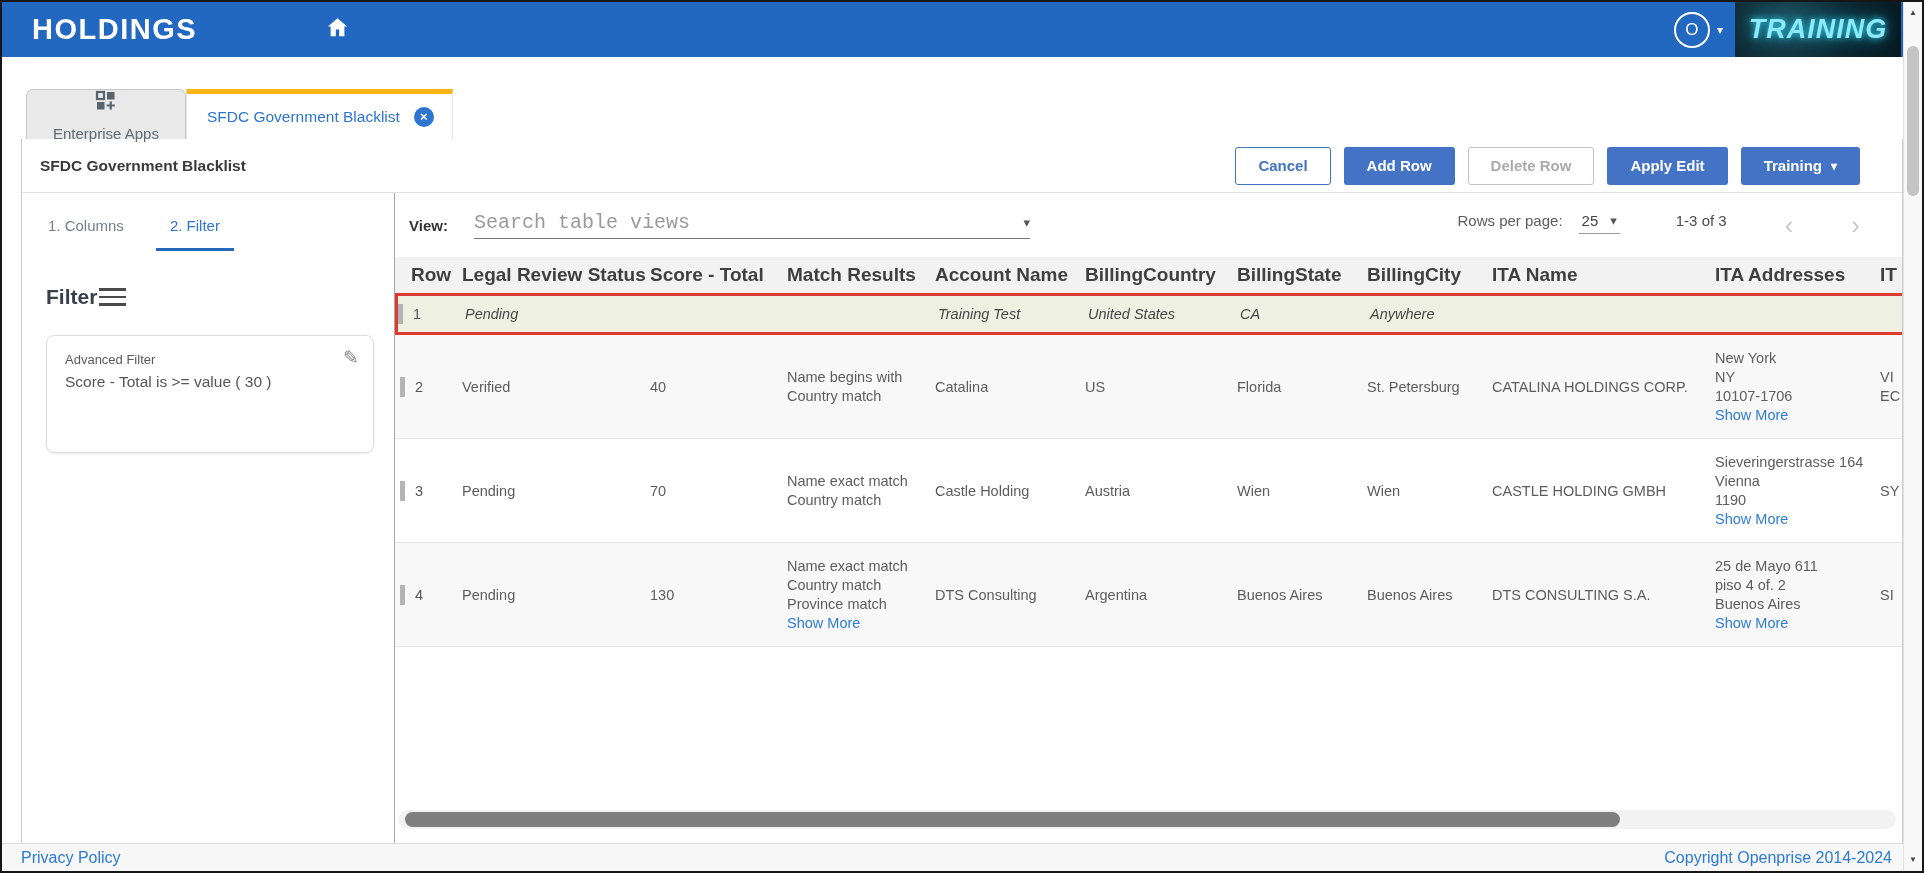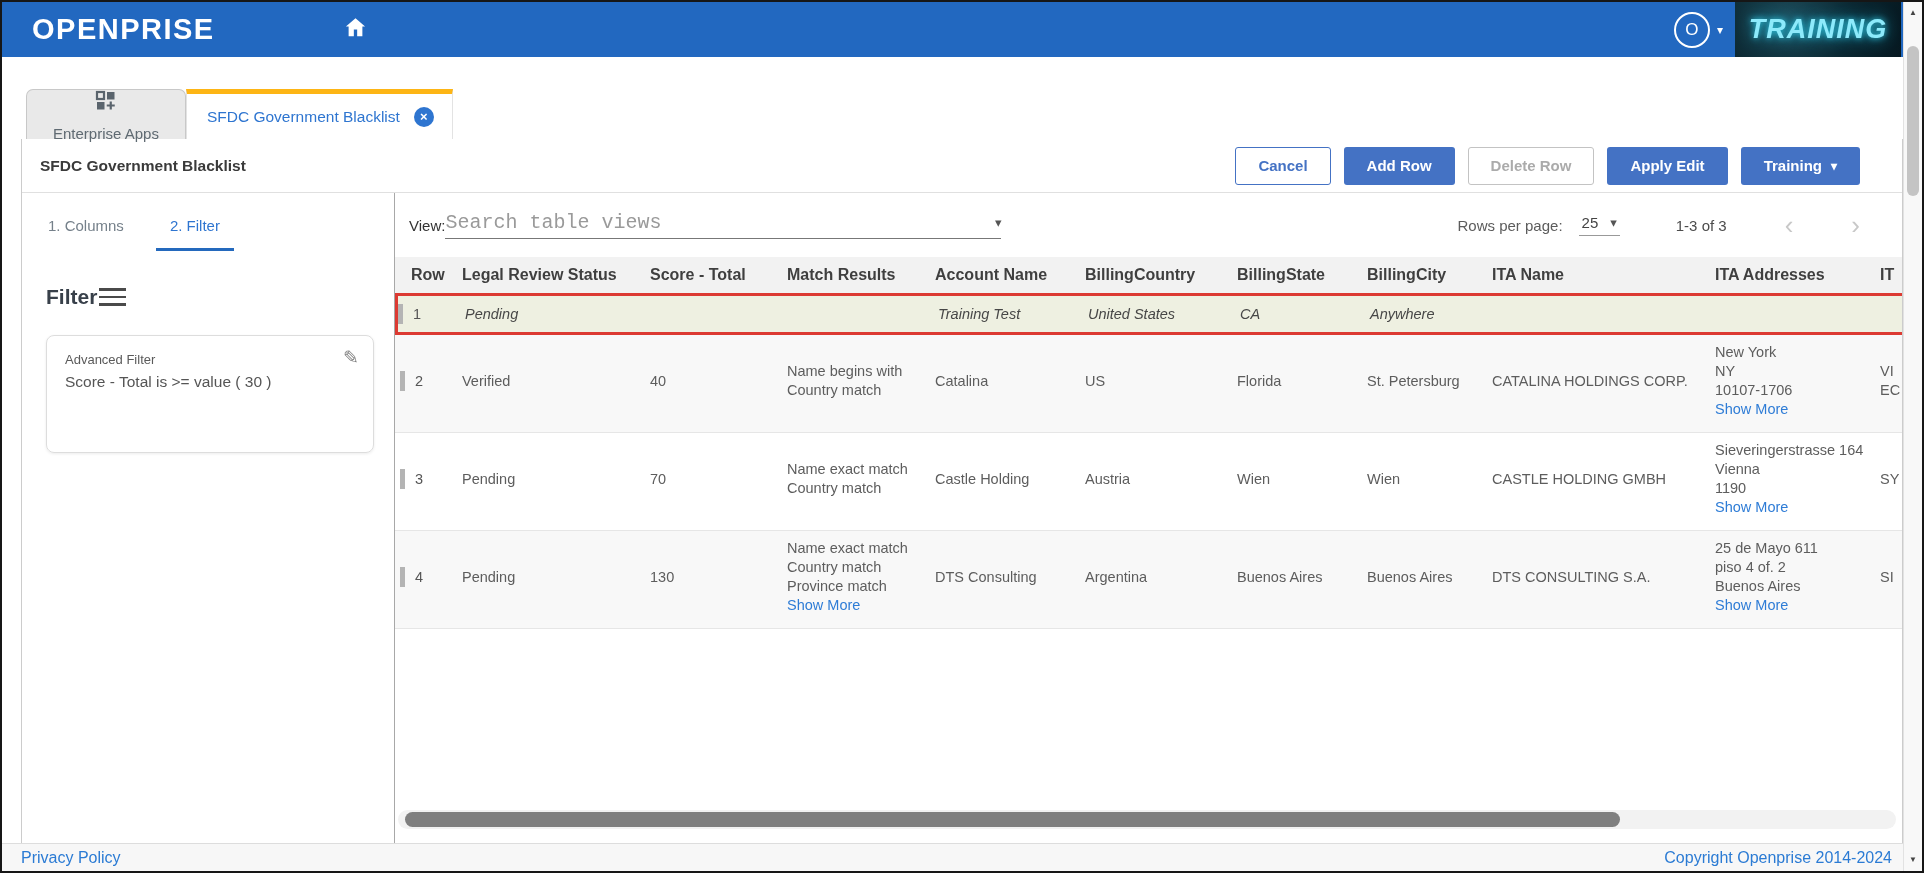--- a/index.html
+++ b/index.html
@@ -61,47 +61,47 @@
   .filter-card { margin-top:26px; border:1px solid #ddd; border-radius:8px;
                  box-shadow:0 1px 3px rgba(0,0,0,.08); padding:16px 18px; height:118px;
                  position:relative; }
   .af-label { font-size:13px; color:#5a5a5a; }
   .af-expr { font-size:15.5px; color:#555; margin-top:6px; }
   .pencil { position:absolute; top:10px; right:14px; font-size:19px; color:#808080; cursor:pointer; }
 
   
   .main { flex:1; border-left:1px solid #a8a8a8; position:relative; overflow:hidden; background:#fff; }
   .viewbar { height:64px; display:flex; align-items:center; padding:0 42px 0 14px; }
-  .view-label { font-size:15px; font-weight:400; color:#333; margin-right:0; }
+  .view-label { font-size:15px; font-weight:700; color:#333; margin-right:26px; }
   .view-select { width:556px; border-bottom:1px solid #777; display:flex; align-items:center;
                  padding-bottom:4px; }
   .view-select input { border:none; outline:none; flex:1; font-size:20px; color:#444;
                        font-family:Liberation Mono, monospace; }
   .view-select input::placeholder { color:#9a9a9a; }
   .sel-caret { color:#555; font-size:13px; }
-  .pager { margin-left:auto; display:flex; align-items:center; }
+  .pager { margin-left:auto; display:flex; align-items:flex-start; }
   .pp-label { font-size:15px; color:#5c5c5c; }
   .pp-select { margin-left:16px; border-bottom:1px solid #999; padding:0 3px 4px 3px;
                display:flex; align-items:center; gap:12px; font-size:15px; color:#444; cursor:pointer; }
   .range { margin-left:56px; font-size:15px; color:#4c4c4c; }
   .chev { margin-left:58px; font-size:26px; color:#c8c8c8; line-height:1; cursor:default; }
 
   
   .tgrid { width:1565px; }
   .thead, .trow { display:grid;
     grid-template-columns:67px 188px 137px 148px 150px 152px 130px 125px 223px 165px 80px;
     align-items:center; }
   .thead { background:#f2f2f2; height:36px; }
-  .th { font-size:16px; font-weight:700; color:#3f3f3f; }
+  .th { font-size:19px; font-weight:700; color:#3f3f3f; }
   .th:first-child { padding-left:16px; }
   .trow { border-bottom:1px solid #e6e6e6; background:#fff; }
   .trow.alt { background:#f8f8f8; }
   .trow.highlight { border:3px solid #dc3a32; background:#eef0e1; font-style:italic;
                     color:#474747; min-height:42px; }
-  .td { font-size:14.5px; color:#5d5d5d; padding:8px 12px 13px 0; line-height:19px; }
+  .td { font-size:14.5px; color:#5d5d5d; padding:14px 12px 13px 0; line-height:19px; }
   .trow.highlight .td { color:#474747; padding:8px 12px 8px 0; }
   .cell-row { display:flex; align-items:center; gap:10px; padding-left:5px; }
   .handle { width:5px; height:20px; background:#b4b4b4; flex:0 0 5px; }
   .rownum { font-style:normal; color:#555; }
   .line { display:block; }
   .showmore { display:inline-block; color:#2e7cd6; cursor:pointer; }
 
   
   .hscroll { position:absolute; left:3px; right:6px; bottom:14px; height:19px;
              background:#f2f2f2; border-radius:10px; }
@@ -120,21 +120,21 @@
   .vs-up { top:6px; } .vs-down { bottom:7px; }
   .vthumb { position:absolute; top:44px; left:3px; width:12px; height:150px;
             background:#c4c4c4; border-radius:6px; cursor:grab; }
 </style>
 </head>
 <body>
 
 <div class="window">
 
   <div class="app-header">
-    <div class="logo">OPENPRISE</div>
+    <div class="logo">HOLDINGS</div>
     <div class="home-btn">
       <span>
         <svg width="25" height="25" viewBox="0 0 24 24">
             <path fill="#ffffff" d="M12 3.2 2.8 11h2.6v9.3h5V14h3.2v6.3h5V11h2.6z"></path>
           </svg>
       </span>
     </div>
     <div class="hdr-right">
       <div class="avatar">O</div>
       <span class="avatar-caret">▾</span>

